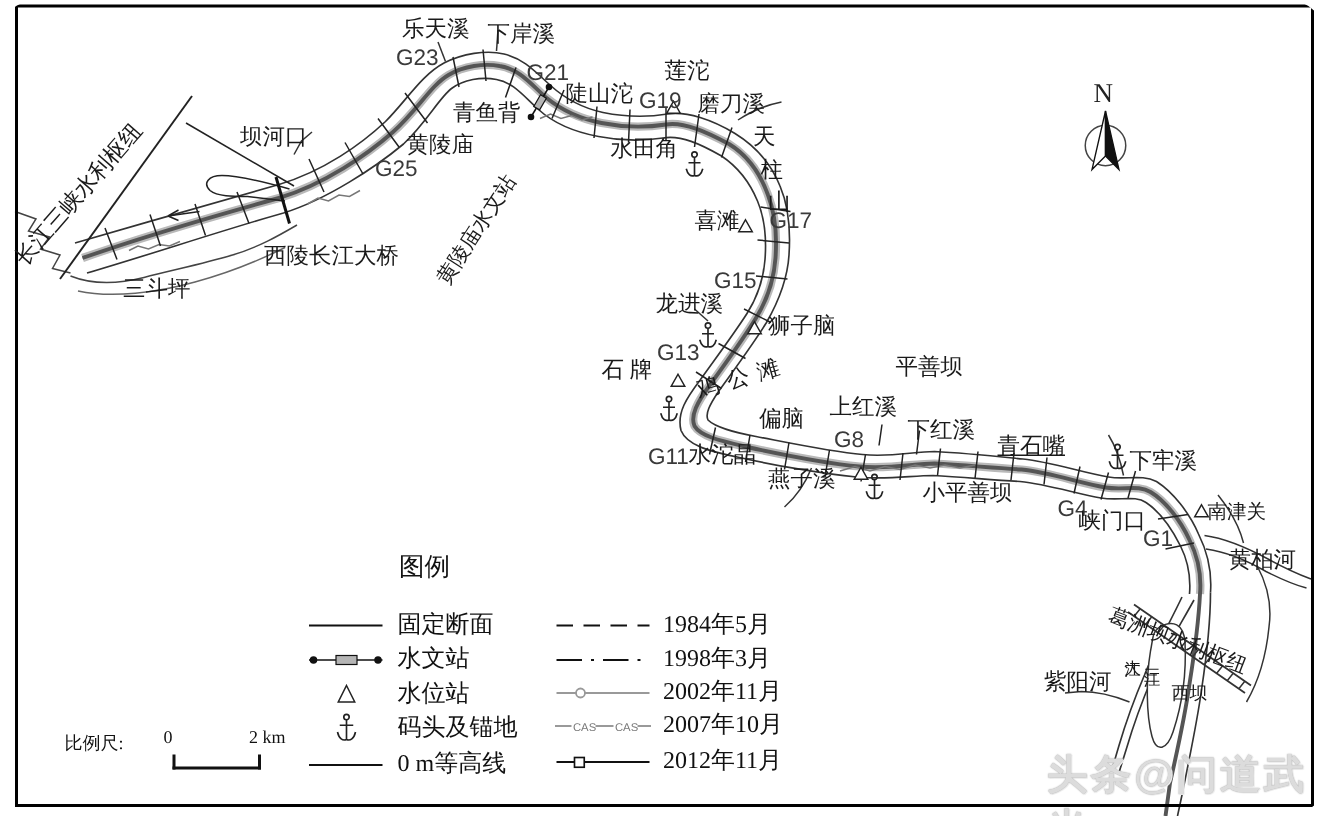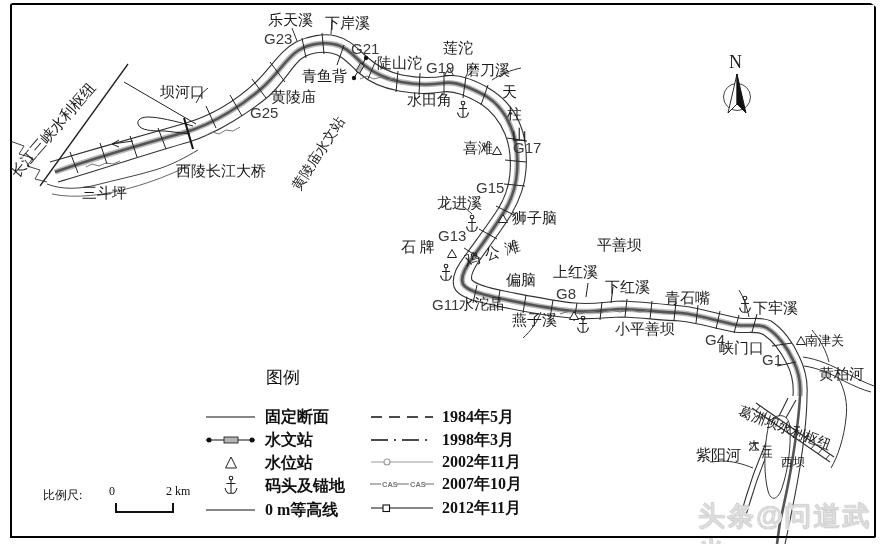--- a/index.html
+++ b/index.html
@@ -3,21 +3,21 @@
 <meta charset="utf-8">
 <style>
   html,body{margin:0;padding:0;background:#fff;}
   .stage{position:relative;width:883px;height:544px;background:#fff;overflow:hidden;
          font-family:"Liberation Serif",serif;border-radius:24px;}
   .frame{position:absolute;left:10px;top:3px;width:862px;height:531px;border:2px solid #000;}
   .map-label{position:absolute;white-space:nowrap;color:#1a1a1a;font-size:15px;line-height:1;}
   .map-label.sans{font-family:"Liberation Sans",sans-serif;color:#3a3a3a;}
   .map-label.vertical{writing-mode:vertical-rl;text-orientation:upright;letter-spacing:2px;}
   .legend-title{position:absolute;left:266px;top:366px;font-size:17px;color:#111;}
-  .legend-row{position:absolute;display:flex;align-items:center;height:22px;font-weight:bold;}
+  .legend-row{position:absolute;display:flex;align-items:center;height:22px;}
   .legend-row span{font-size:16px;color:#111;margin-left:6px;line-height:1;}
   .legend-row svg{display:block;}
   .scale-label{position:absolute;font-size:12px;color:#111;line-height:1;}
   .scale-bracket{position:absolute;left:115px;top:503px;width:55px;height:8px;
                  border-left:2.5px solid #111;border-right:2.5px solid #111;border-bottom:2.5px solid #111;}
   .compass-n{position:absolute;left:729px;top:52px;font-size:18px;color:#222;}
   .watermark{position:absolute;left:698px;top:498px;font-size:27px;font-weight:700;
              font-family:"Liberation Sans",sans-serif;color:#dcdcdc;
              text-shadow:0 0 1px #9a9a9a, 1px 1px 0 #f5f5f5;letter-spacing:2px;}
   svg.mapart{position:absolute;left:0;top:0;}
@@ -156,21 +156,21 @@
       <div class="map-label" style="left: 465px; top: 254px; transform: rotate(-16deg); transform-origin: 0px 50%; letter-spacing: 6px;">鸡公滩</div>
       <div class="map-label" style="left: 597px; top: 238px;">平善坝</div>
       <div class="map-label" style="left: 506px; top: 273px;">偏脑</div>
       <div class="map-label" style="left: 553px; top: 265px;">上红溪</div>
       <div class="map-label" style="left: 605px; top: 270px; margin-top: 10px;">下红溪</div>
       <div class="map-label sans" style="left: 556px; top: 286px;">G8</div>
       <div class="map-label sans" style="left: 432px; top: 297px;">G11</div>
       <div class="map-label" style="left: 459px; top: 297px;">水沱晶</div>
       <div class="map-label" style="left: 512px; top: 313px;">燕子溪</div>
       <div class="map-label" style="left: 615px; top: 322px;">小平善坝</div>
-      <div class="map-label" style="left: 665px; top: 291px;">青石嘴</div>
+      <div class="map-label" style="left: 665px; top: 291px; text-decoration: underline;">青石嘴</div>
       <div class="map-label" style="left: 753px; top: 301px;">下牢溪</div>
       <div class="map-label sans" style="left: 705px; top: 332px;">G4</div>
       <div class="map-label" style="left: 719px; top: 341px;">峡门口</div>
       <div class="map-label sans" style="left: 762px; top: 352px;">G1</div>
       <div class="map-label" style="left: 805px; top: 334px; font-size: 13px;">南津关</div>
       <div class="map-label" style="left: 819px; top: 367px;">黄柏河</div>
       <div class="map-label" style="left: 696px; top: 448px;">紫阳河</div>
       <div class="map-label" style="left: 781px; top: 456px; font-size: 12px;">西坝</div>
       <div class="map-label vertical" style="left: 748px; top: 430px; font-size: 11px;">大江</div>
       <div class="map-label vertical" style="left: 761px; top: 437px; font-size: 11px;">三江</div>

